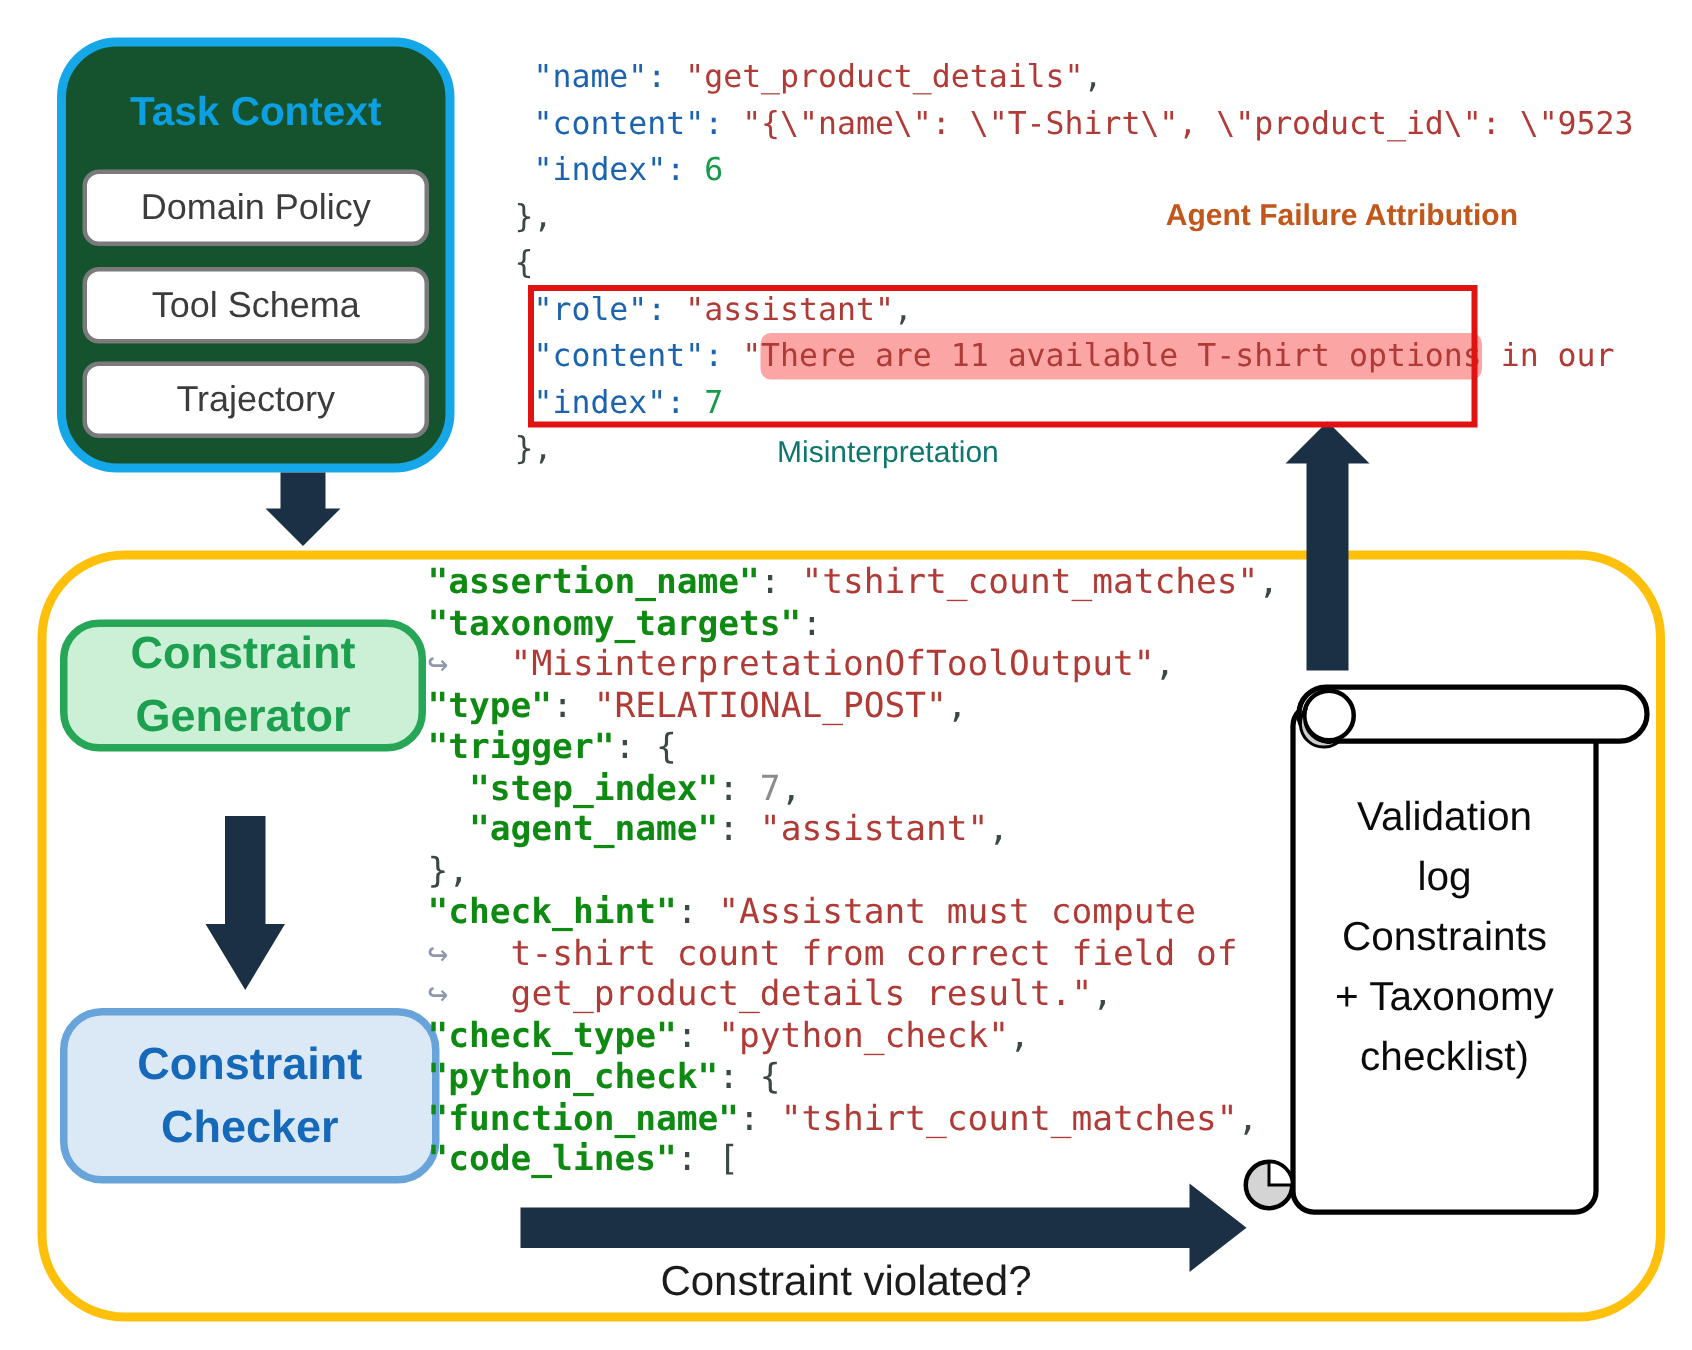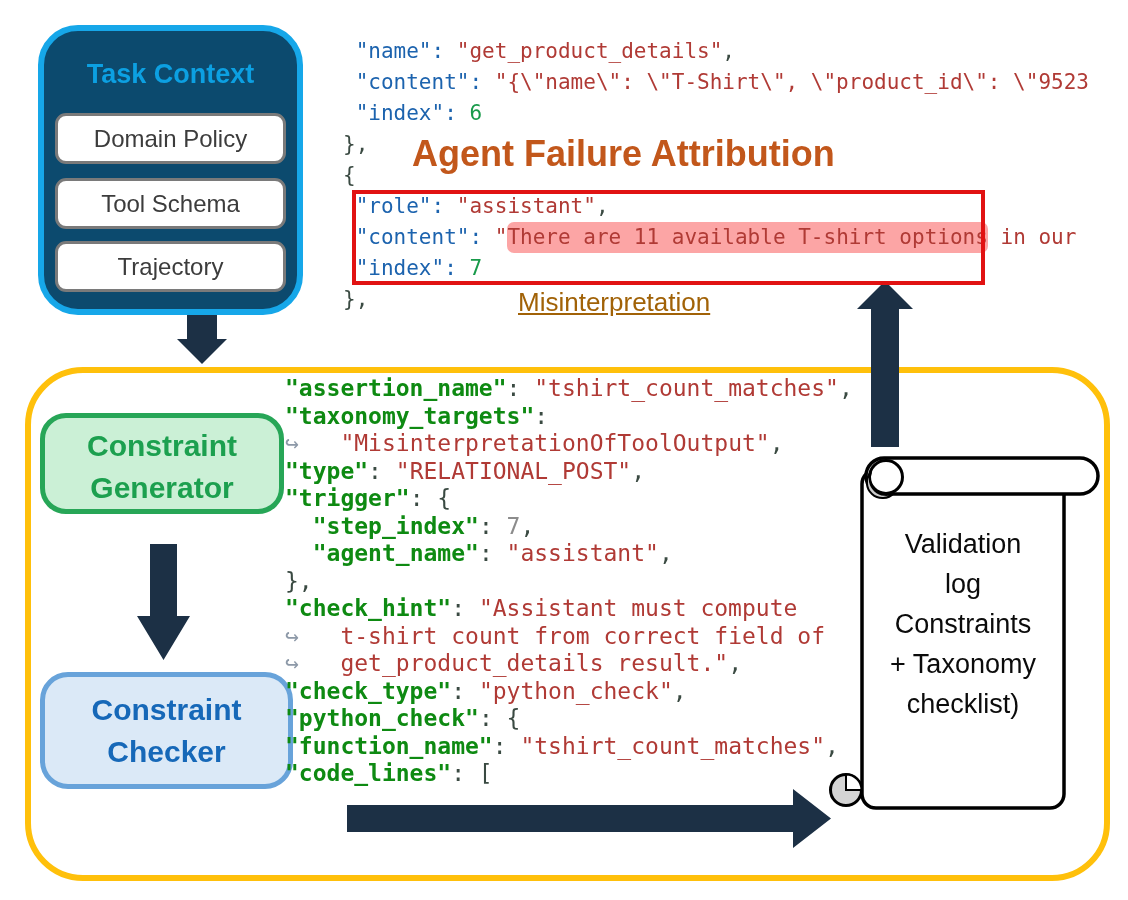--- a/index.html
+++ b/index.html
@@ -2,21 +2,21 @@
 <html><head>
 <meta charset="utf-8">
 <style>
   html,body{margin:0;padding:0;background:#ffffff;}
   #canvas{position:relative;width:1128px;height:900px;background:#fff;overflow:hidden;
           font-family:"Liberation Sans",sans-serif;}
   #canvas *{box-sizing:border-box;}
 
   
   .task-box{position:absolute;left:38px;top:25px;width:265px;height:290px;
-            border:6px solid #16A7E9;border-radius:40px;background:#0c4a6e;z-index:2;}
+            border:6px solid #16A7E9;border-radius:40px;background:#14532d;z-index:2;}
   .task-title{margin-top:28px;text-align:center;font-size:27px;font-weight:bold;color:#0CA0E2;}
   .task-item{position:absolute;left:11px;width:231px;height:51px;border:3px solid #7A7A7A;
              border-radius:11px;background:#fff;display:flex;align-items:center;justify-content:center;
              font-size:24px;color:#3C3C3C;}
   .ti0{top:82px;} .ti1{top:147px;} .ti2{top:210px;}
 
   
   .code{position:absolute;white-space:pre;z-index:3;}
   .code .cl{display:block;}
   .top-code{left:343px;top:36px;font:21px/31px "DejaVu Sans Mono",monospace;}
@@ -24,32 +24,32 @@
   .t-b{color:#1C63AE;}                      
   .t-s{color:#B03A35;}                      
   .t-n{color:#189A4A;}                      
   .t-p{color:#3A4A42;}                      
   .t-g{color:#0E8A12;font-weight:bold;}     
   .t-a{color:#8D99A8;font-family:"DejaVu Sans Mono","DejaVu Sans",monospace;} 
   .t-y{color:#8C8C8C;}                      
   .t-h{color:#B03A35;background:#fca5a5;border-radius:7px;padding:3px 0 4px;}
 
   
-  .afa-title{position:absolute;left:412px;top:133px;width:600px;text-align:left;
-             font-size:36px;font-weight:bold;color:#C2571B;z-index:4;}
+  .afa-title{position:absolute;left:412px;top:133px;width:600px;text-align:right;
+             font-size:20px;font-weight:bold;color:#C2571B;z-index:4;}
   .red-box{position:absolute;left:352px;top:190px;width:633px;height:95px;
            border:4px solid #E11212;z-index:4;}
-  .mis-label{position:absolute;left:518px;top:286px;font-size:26px;line-height:33px;
-             font-weight:500;color:#a16207;z-index:4;text-decoration:underline;}
+  .mis-label{position:absolute;left:518px;top:286px;font-size:20px;line-height:33px;
+             font-weight:500;color:#0f766e;z-index:4;}
 
   
   .yellow-box{position:absolute;left:25px;top:367px;width:1085px;height:514px;
               border:6.5px solid #FFC00B;border-radius:58px;background:transparent;z-index:1;}
-  .gen-box{position:absolute;left:40px;top:413px;width:244px;height:101px;background:#CBF0D6;
-           border:5px solid #27A657;border-radius:26px;display:flex;align-items:flex-end;justify-content:center;
+  .gen-box{position:absolute;left:40px;top:413px;width:244px;height:88px;background:#CBF0D6;
+           border:5px solid #27A657;border-radius:26px;display:flex;align-items:center;justify-content:center;
            text-align:center;font-size:30px;font-weight:bold;color:#1CA04F;line-height:42px;
            padding:0 24px;z-index:2;}
   .chk-box{position:absolute;left:40px;top:672px;width:253px;height:117px;background:#DBE9F7;
            border:5px solid #68A3DA;border-radius:28px;display:flex;align-items:center;justify-content:center;
            text-align:center;font-size:30px;font-weight:bold;color:#1668B8;line-height:42px;
            padding:2px 30px;z-index:2;}
 
   
   .overlay{position:absolute;left:0;top:0;width:1128px;height:900px;z-index:4;pointer-events:none;}
 
@@ -111,14 +111,15 @@
   </div>
 
   <div class="scroll-text">
     <div>Validation</div>
     <div>log</div>
     <div>Constraints</div>
     <div>+ Taxonomy</div>
     <div>checklist)</div>
   </div>
 
+  <div class="violated-label">Constraint violated?</div>
 
 </div>
 
 </body></html>

